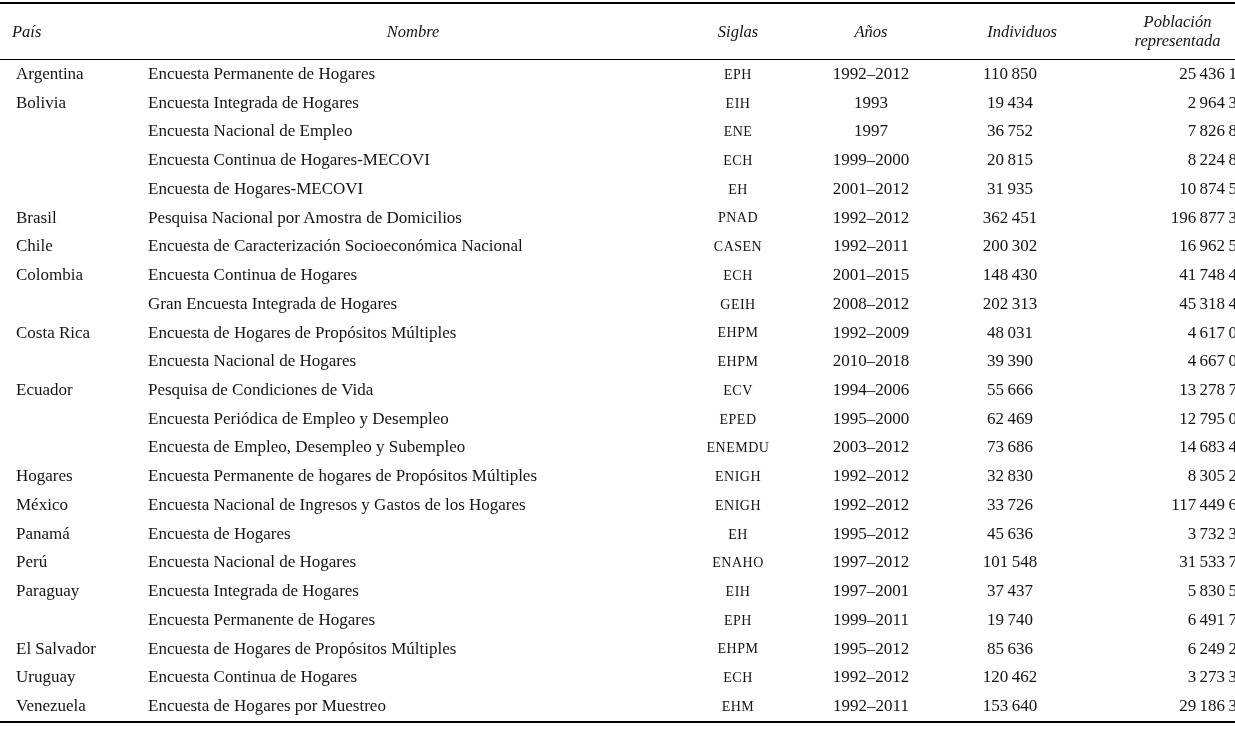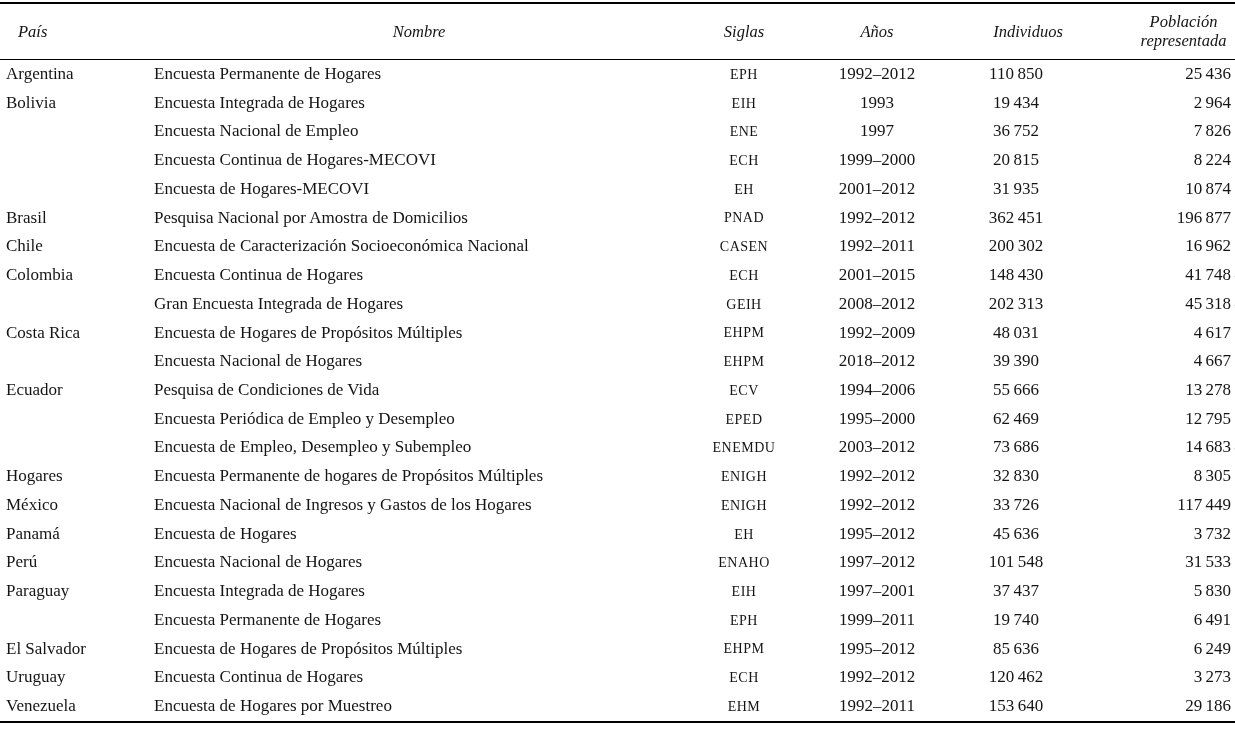--- a/index.html
+++ b/index.html
@@ -34,22 +34,22 @@
   tbody td {
     font-size: 17px;
     line-height: 1.22;
     padding: 4px 4px;
     vertical-align: middle;
     white-space: nowrap;
     overflow: hidden;
   }
   
   .c-pais       { width: 128px; text-align: left; }
-  th.c-pais     { padding-left: 18px; text-align: left; font-style: italic; }
-  td.c-pais     { padding-left: 6px; }
+  th.c-pais     { padding-left: 12px; text-align: left; font-style: italic; }
+  td.c-pais     { padding-left: 16px; }
   .c-nombre     { width: 530px; text-align: left; }
   th.c-nombre   { text-align: center; }
   .c-siglas     { width: 104px; text-align: center; }
   td.c-siglas   { font-size: 14px; letter-spacing: 0.5px; }
   .c-anos       { width: 146px; text-align: center; }
   .c-individuos { width: 140px; }
   th.c-individuos { text-align: center; }
   td.c-individuos { text-align: center; padding-right: 28px; }
   .c-poblacion  { width: 155px; }
   th.c-poblacion { text-align: center; padding-right: 6px; }
@@ -147,21 +147,21 @@
         <td class="c-nombre">Encuesta de Hogares de Propósitos Múltiples</td>
         <td class="c-siglas">EHPM</td>
         <td class="c-anos">1992–2009</td>
         <td class="c-individuos">48 031</td>
         <td class="c-poblacion">4 617 050</td>
       </tr>
       <tr>
         <td class="c-pais"></td>
         <td class="c-nombre">Encuesta Nacional de Hogares</td>
         <td class="c-siglas">EHPM</td>
-        <td class="c-anos">2018–2012</td>
+        <td class="c-anos">2010–2018</td>
         <td class="c-individuos">39 390</td>
         <td class="c-poblacion">4 667 076</td>
       </tr>
       <tr>
         <td class="c-pais">Ecuador</td>
         <td class="c-nombre">Pesquisa de Condiciones de Vida</td>
         <td class="c-siglas">ECV</td>
         <td class="c-anos">1994–2006</td>
         <td class="c-individuos">55 666</td>
         <td class="c-poblacion">13 278 788</td>

